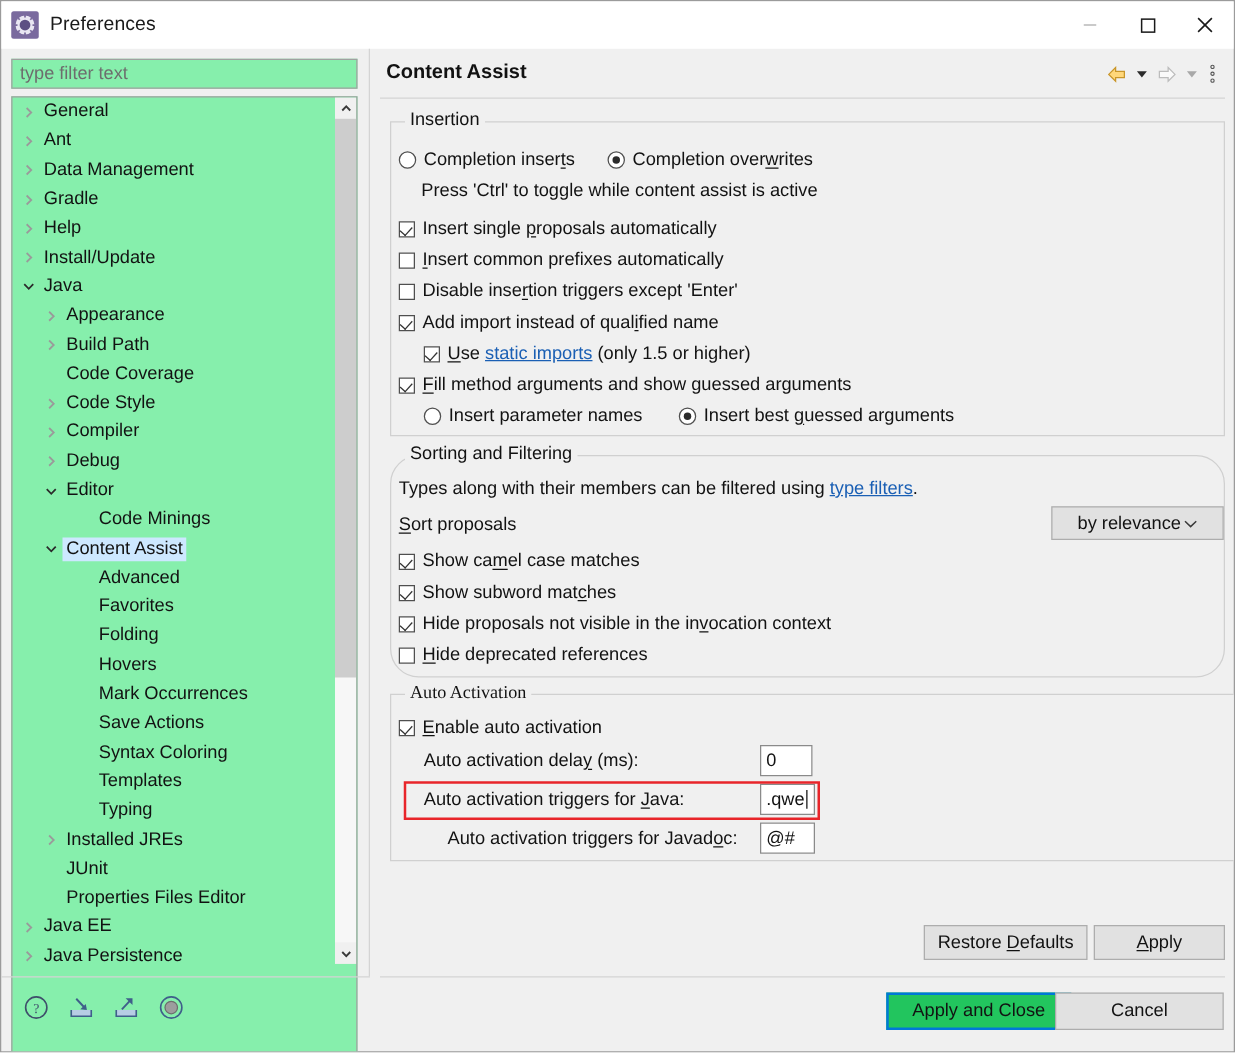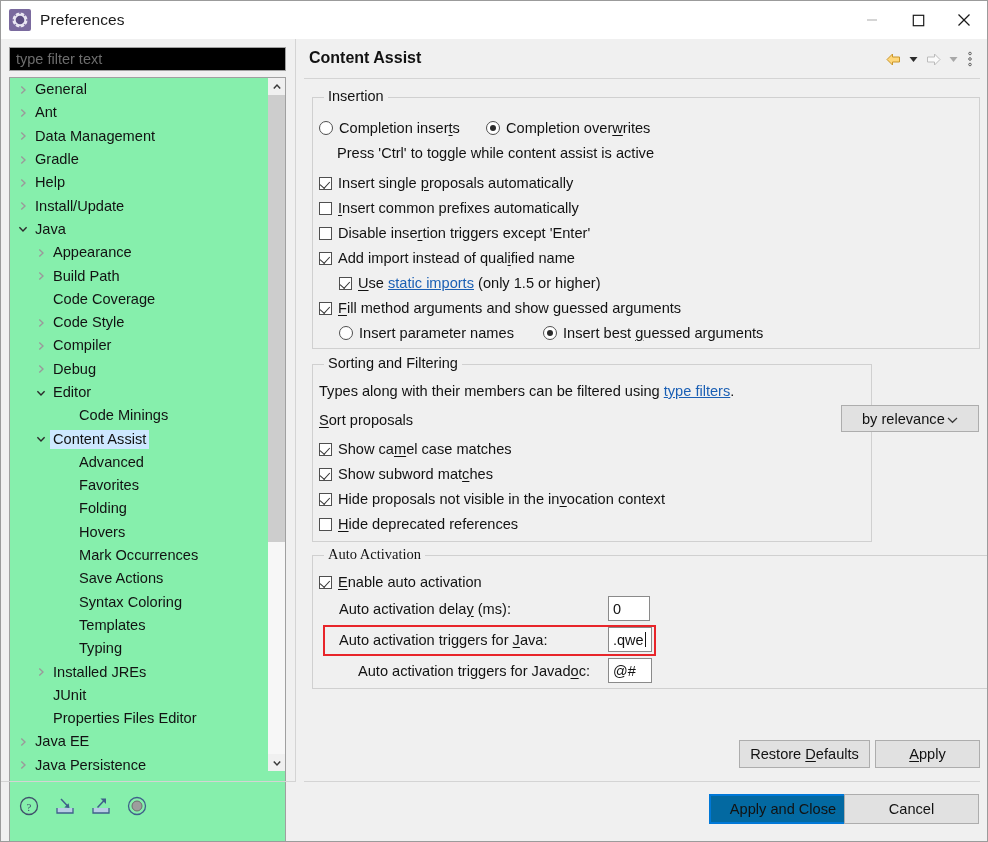--- a/index.html
+++ b/index.html
@@ -46,21 +46,21 @@
     width: 46px; height: 38px;
     display: flex; align-items: center; justify-content: center;
     background: transparent;
   }
   .wbtn svg { display: block; }
 
   
   #filter-box {
     position: absolute; left: 8px; top: 46px;
     width: 277px; height: 24px;
-    border: 1px solid #a0a0a0; background: #000000;
+    border: 1px solid #a0a0a0; background: #86efac;
     display: flex; align-items: center;
     padding: 0 4px;
   }
   #filter-input {
     border: 0; outline: 0; width: 100%; height: 20px;
     font-family: "Liberation Sans", sans-serif;
     font-size: 14.5px; color: #6d6d6d; background: transparent;
   }
   #filter-input::placeholder { color: #6d6d6d; opacity: 1; }
 
@@ -146,21 +146,21 @@
     position: absolute;
     border: 1px solid #d0d0d0;
     background: #f0f0f0;
   }
   .group > .glabel {
     position: absolute; left: 11px; top: -10px;
     background: #f0f0f0; padding: 0 4px;
     font-size: 14.5px; color: #121212;
   }
   #grp-insertion { left: 311px; top: 96px; width: 668px; height: 252px; }
-  #grp-sorting   { left: 311px; top: 363px; width: 560px; height: 178px; }
+  #grp-sorting   { left: 311px; top: 363px; width: 668px; height: 178px; border-radius: 23px; }
   #grp-auto      { left: 311px; top: 554px; width: 724px; height: 134px; font-family: Liberation Serif, serif; }
 
   
   .row { position: absolute; display: flex; align-items: center; white-space: nowrap; }
   .ctl-label { font-size: 14.6px; color: #121212; line-height: 18px; }
   .u { text-decoration: underline; text-underline-offset: 1.5px; }
 
   .cb {
     width: 13px; height: 13px; flex: none;
     border: 1px solid #4f4f4f; background: #ffffff;
@@ -226,21 +226,21 @@
     position: absolute; left: 303px; top: 780px;
     width: 676px; height: 1px; background: #d4d4d4;
   }
   #hsep-bottom {
     position: absolute; left: 0; top: 780px;
     width: 295px; height: 1px; background: #d4d4d4;
   }
 
   #btn-applyclose {
     left: 708px; top: 793px; width: 148px; height: 30px;
-    border: 2px solid #0078d7; background: #0369a1;
+    border: 2px solid #0078d7; background: #22c55e;
   }
   #btn-cancel { left: 843px; top: 793px; width: 135px; height: 30px; }
 
   #bottom-icons {
     position: absolute; left: 16px; top: 793px;
     display: flex; align-items: center; gap: 12px;
   }
   .bicon { width: 24px; height: 24px; display: flex; align-items: center; justify-content: center; }
 </style>
 </head>

